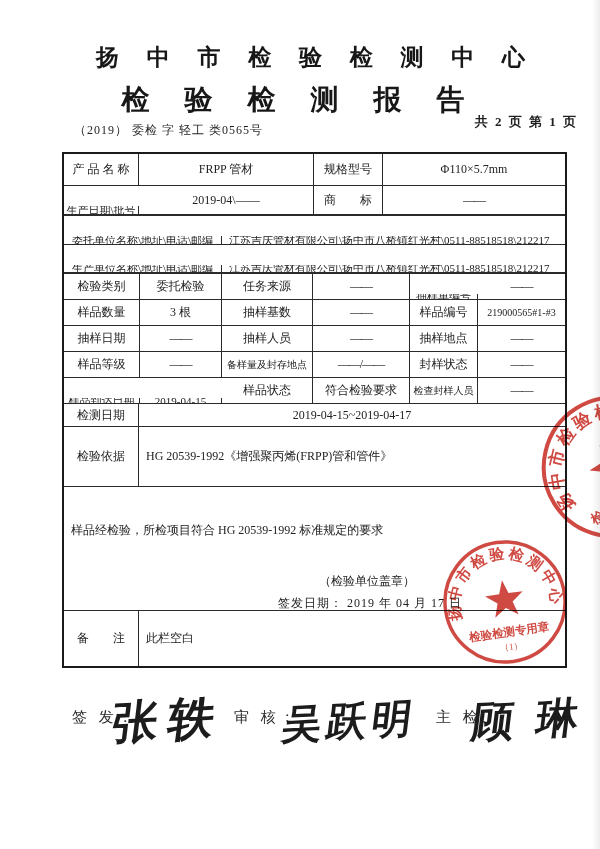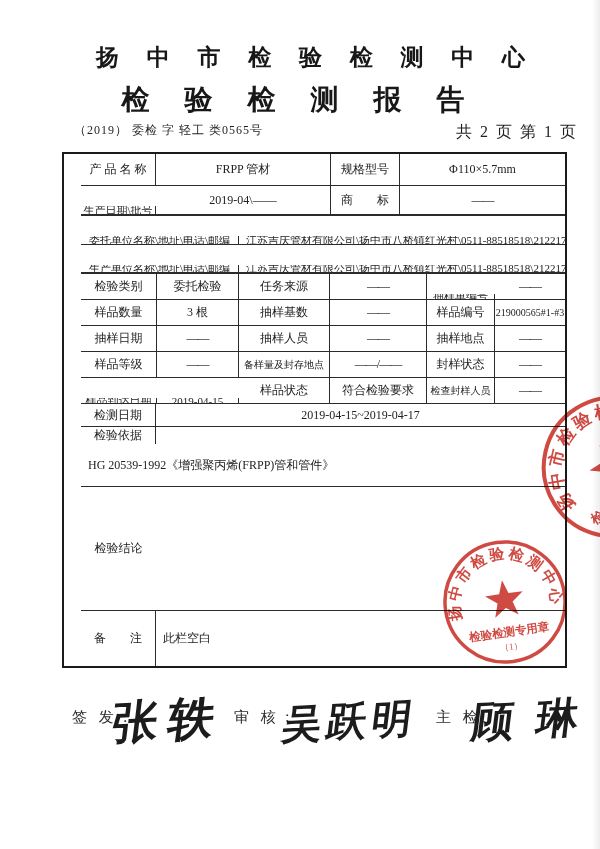--- a/index.html
+++ b/index.html
@@ -14,46 +14,46 @@
   }
   .title1 {
     position:absolute; top:42px; left:16px; width:600px; text-align:center;
     font-size:23px; font-weight:bold; letter-spacing:11px; color:#171717;
   }
   .title2 {
     position:absolute; top:81px; left:0; width:600px; text-align:center;
     font-size:28px; font-weight:bold; letter-spacing:14px; color:#171717;
   }
   .meta-doc { position:absolute; top:122px; left:74px; font-size:12px; letter-spacing:1px; }
-  .meta-page { position:absolute; top:122px; right:22px; font-size:16px; letter-spacing:2px; }
+  .meta-page { position:absolute; top:113px; right:22px; font-size:13px; letter-spacing:2px;font-weight:bold; }
 
   .report-table {
     position:absolute; left:62px; top:152px; width:505px;
-    border:2px solid #1a1a1a; background:transparent;padding-left:17px;
+    border:2px solid #1a1a1a; background:transparent;
   }
   .trow { display:flex; border-bottom:1px solid #2b2b2b; }
   .trow.thick { border-bottom-width:2px; }
   .trow:last-child { border-bottom:none; }
   .cell {
     display:flex; align-items:center; justify-content:center;
     font-size:12px; padding:0 3px; border-right:1px solid #2b2b2b;
     overflow:hidden; white-space:nowrap; color:#222;
   }
   .cell:last-child { border-right:none; }
   .cell.left { justify-content:flex-start; padding-left:7px; }
   .dash { letter-spacing:-1px; }
 
   
   .w75{width:75px;} .w175{width:175px;} .w69{width:69px;} .flex1{flex:1;}
   .w158{width:158px;} .w76{width:76px;} .w82{width:82px;} .w91{width:91px;}
   .w97{width:97px;} .w68{width:68px;}
   .fs11{font-size:11px;margin-top:20px;} .fs10{font-size:10px;}
 
   .h32{height:32px;} .h30{height:30px;} .h39{height:29px;} .h26{height:26px;}
-  .h23{height:23px;} .h60{height:60px;flex-direction:column;} .h124{height:124px;} .h55{height:55px;}
+  .h23{height:23px;} .h60{height:60px;} .h124{height:124px;} .h55{height:55px;}
 
   .conclusion-cell { position:relative; display:block; }
   .conclusion-text { position:absolute; top:35px; left:7px; font-size:12px; }
   .seal-note { position:absolute; top:86px; left:255px; font-size:12px; }
   .issue-line { position:absolute; top:108px; left:214px; font-size:12px; letter-spacing:1px; }
 
   .sig-label { position:absolute; font-size:15px; letter-spacing:4px; color:#2a2a2a; }
   .sig-name {
     position:absolute; font-weight:600; color:#1c1c1c;
     transform:rotate(-3deg) skewX(-10deg); white-space:nowrap;
@@ -149,21 +149,25 @@
     <div class="cell w75">检测日期</div>
     <div class="cell flex1">2019-04-15~2019-04-17</div>
   </div>
 
   <div class="trow h60">
     <div class="cell w75">检验依据</div>
     <div class="cell flex1 left">HG 20539-1992《增强聚丙烯(FRPP)管和管件》</div>
   </div>
 
   <div class="trow h124">
-    <div class="cell w75">检验结论</div>
+    <div class="cell flex1 conclusion-cell">
+      <div class="conclusion-text">样品经检验，所检项目符合 HG 20539-1992 标准规定的要求</div>
+      <div class="seal-note">（检验单位盖章）</div>
+      <div class="issue-line">签发日期：  2019 年 04 月 17 日</div>
+    </div>
   </div>
 
   <div class="trow h55">
     <div class="cell w75">备　　注</div>
     <div class="cell flex1 left">此栏空白</div>
   </div>
 
 </div>
 
 <span class="sig-label" style="left:72px; top:708px;">签  发：</span>

